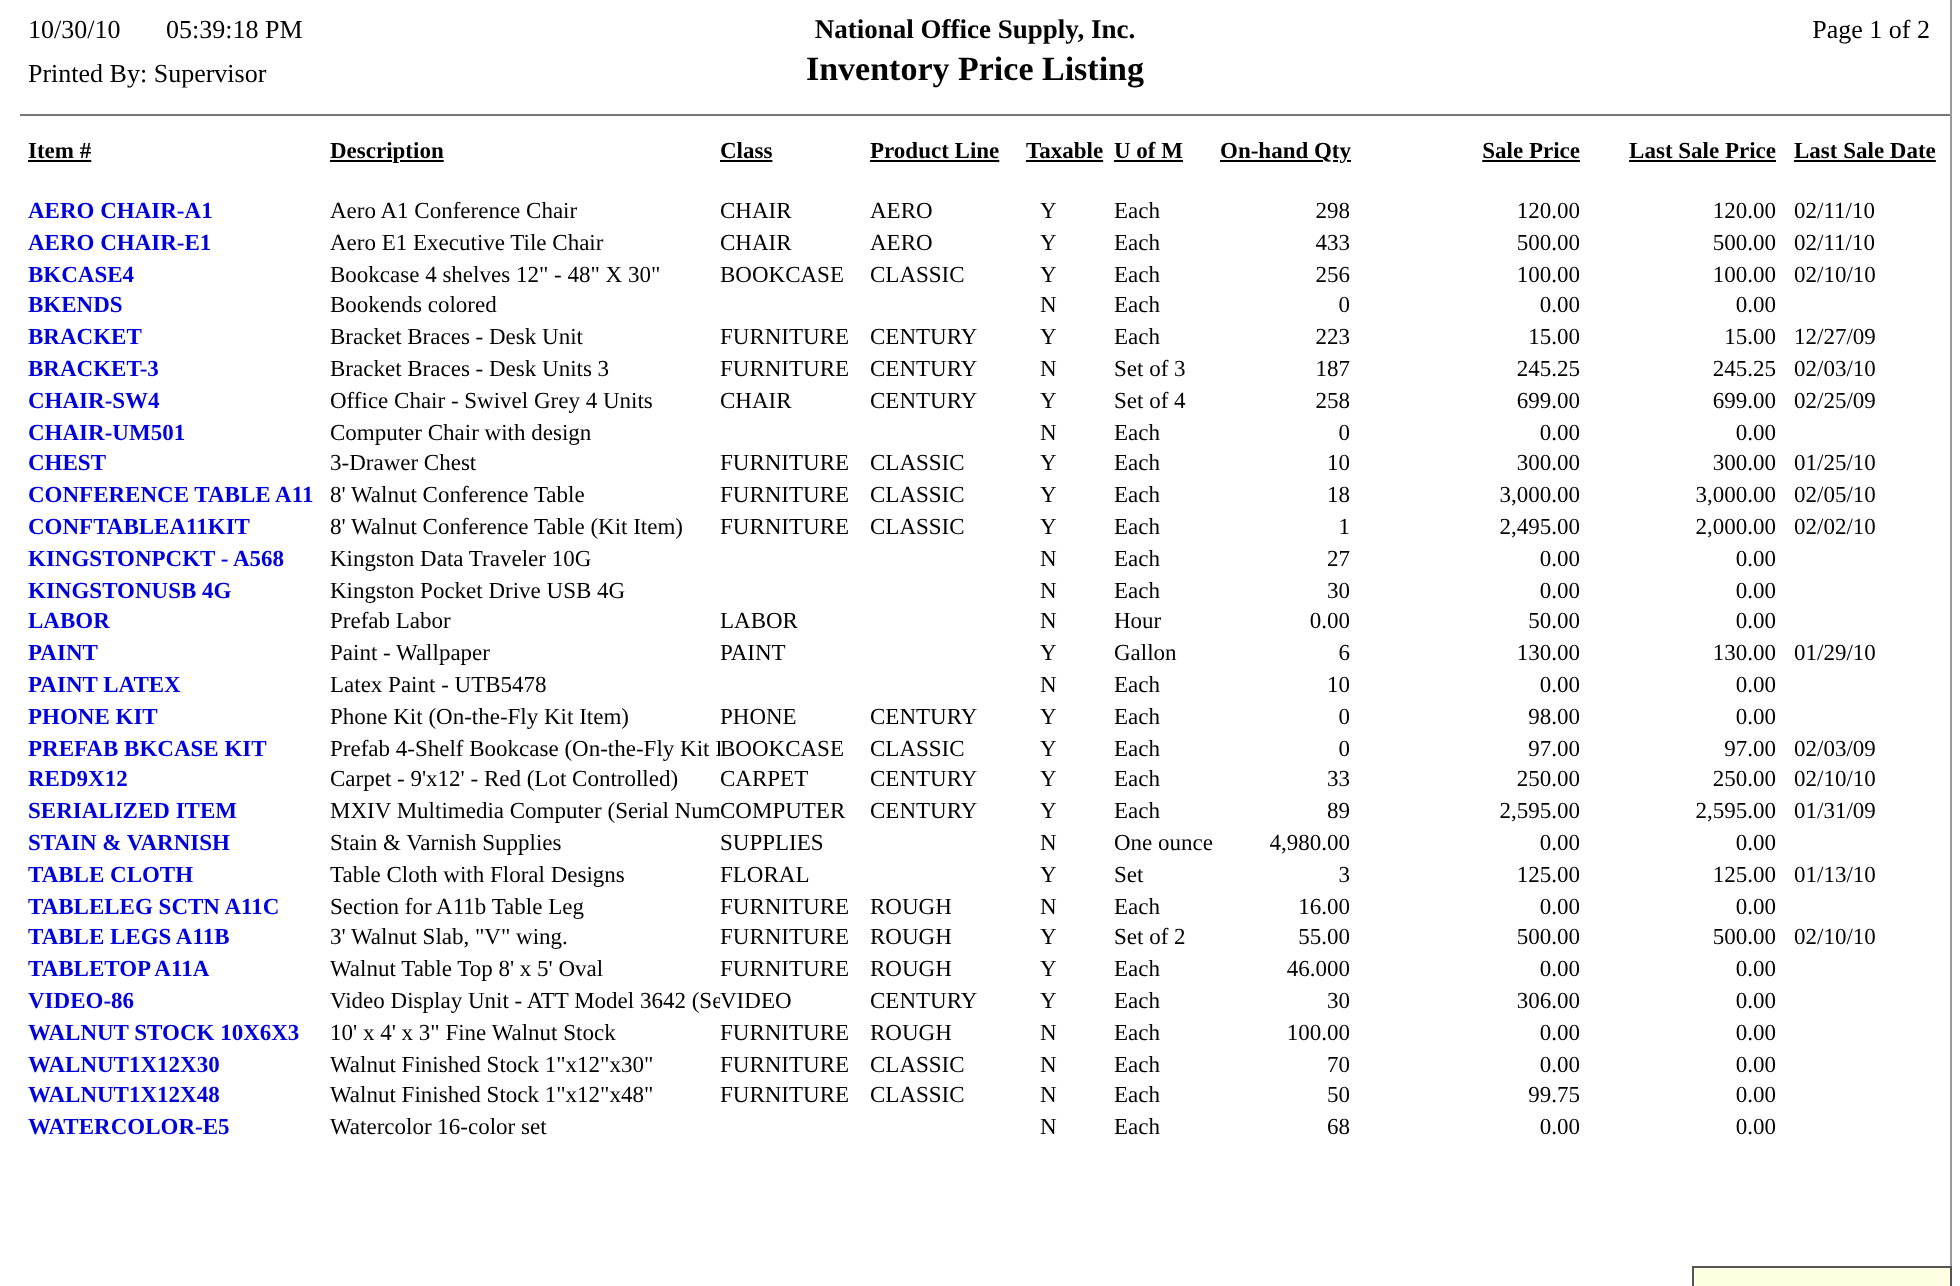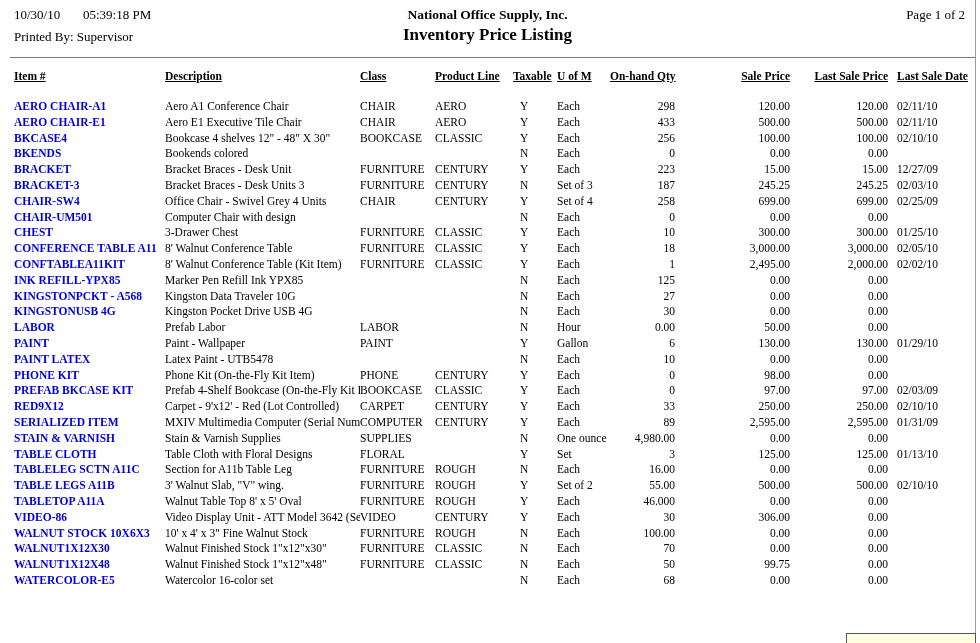--- a/index.html
+++ b/index.html
@@ -227,32 +227,20 @@
     <td class="c-class">FURNITURE</td>
     <td class="c-pline">CLASSIC</td>
     <td class="c-tax">Y</td>
     <td class="c-uom">Each</td>
     <td class="num">1</td>
     <td class="num">2,495.00</td>
     <td class="num">2,000.00</td>
     <td class="c-date">02/02/10</td>
   </tr>
 
-  <tr>
-    <td class="c-item"><span>INK REFILL-YPX85</span></td>
-    <td class="c-desc">Marker Pen Refill Ink YPX85</td>
-    <td class="c-class"></td>
-    <td class="c-pline"></td>
-    <td class="c-tax">N</td>
-    <td class="c-uom">Each</td>
-    <td class="num">125</td>
-    <td class="num">0.00</td>
-    <td class="num">0.00</td>
-    <td class="c-date"></td>
-  </tr>
 
   <tr>
     <td class="c-item"><span>KINGSTONPCKT - A568</span></td>
     <td class="c-desc">Kingston Data Traveler 10G</td>
     <td class="c-class"></td>
     <td class="c-pline"></td>
     <td class="c-tax">N</td>
     <td class="c-uom">Each</td>
     <td class="num">27</td>
     <td class="num">0.00</td>

